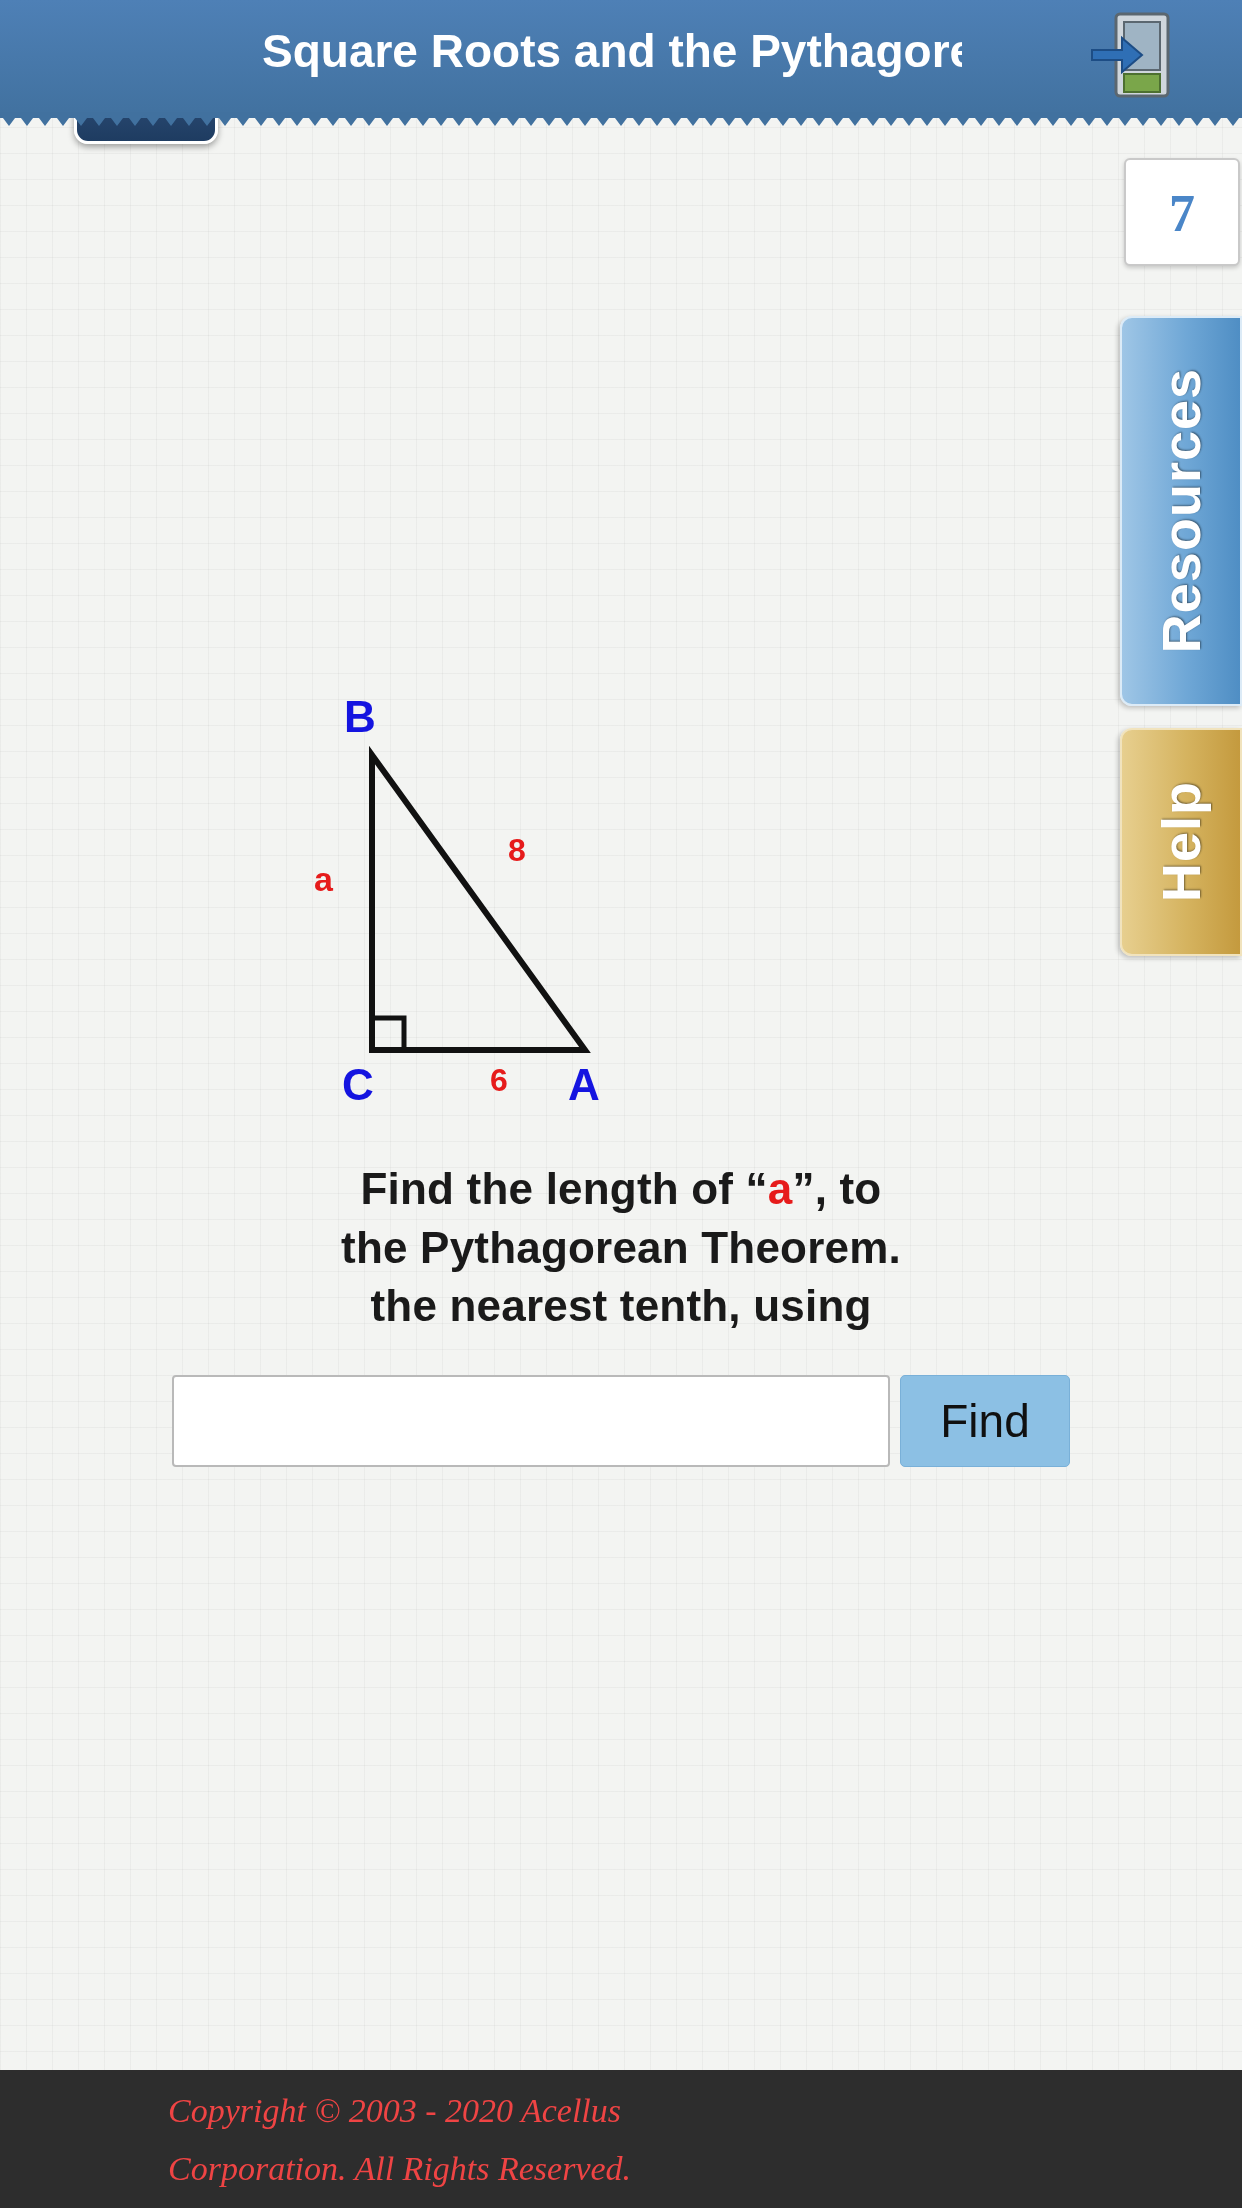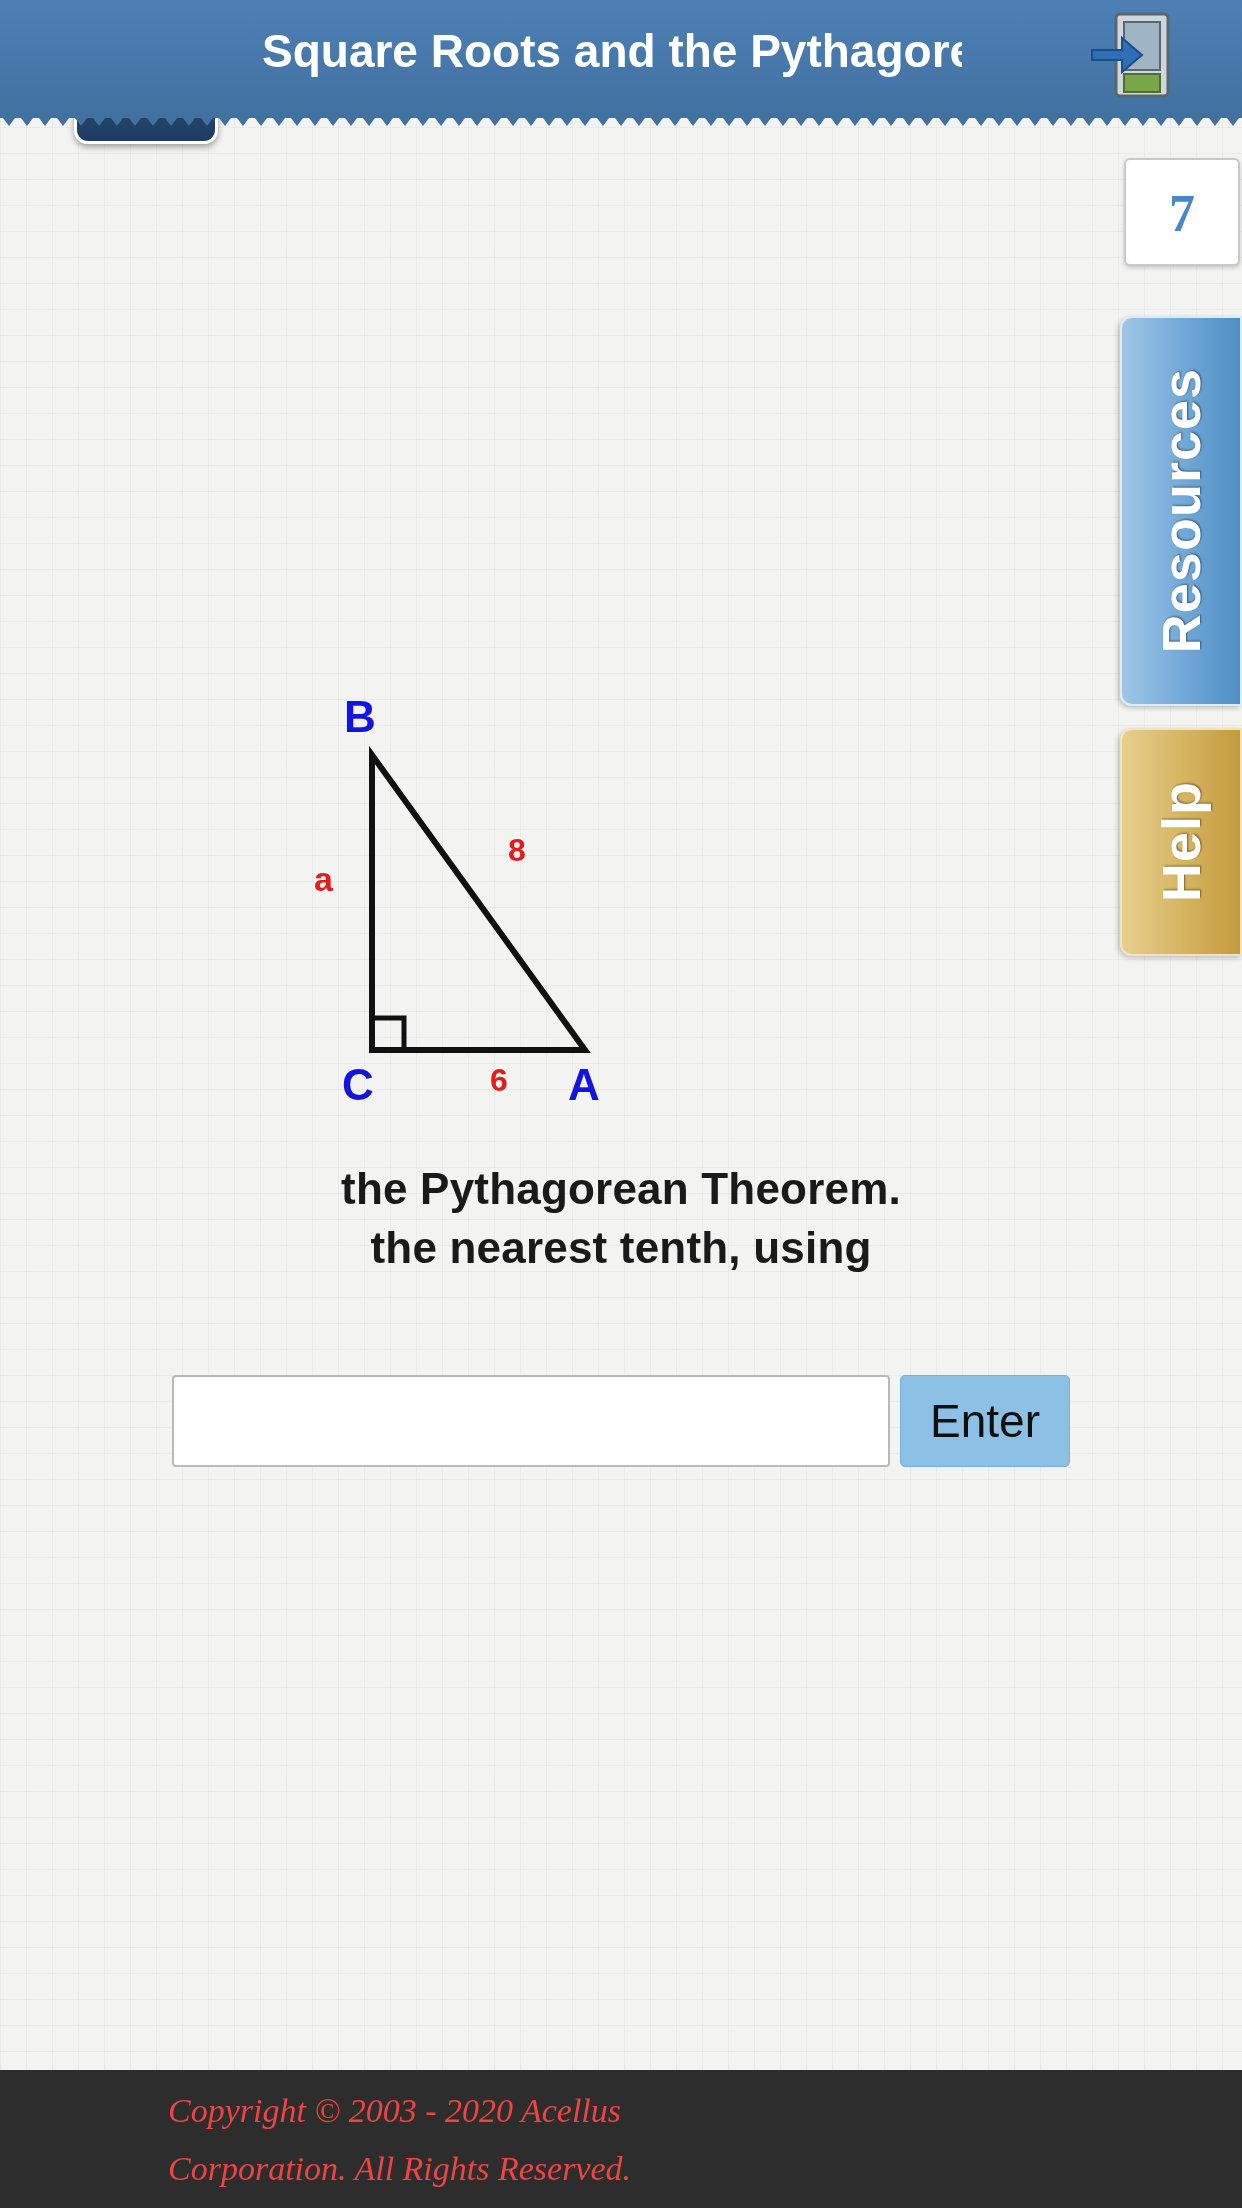--- a/index.html
+++ b/index.html
@@ -258,27 +258,28 @@
     </svg>
     <div class="lbl lbl-vertex" style="left:14px; top:-8px;">B</div>
     <div class="lbl lbl-vertex" style="left:12px; top:360px;">C</div>
     <div class="lbl lbl-vertex" style="left:238px; top:360px;">A</div>
     <div class="lbl lbl-side-a" style="left:-16px; top:160px;">a</div>
     <div class="lbl lbl-side" style="left:178px; top:132px;">8</div>
     <div class="lbl lbl-side" style="left:160px; top:362px;">6</div>
   </div>
 
   <div class="question">
+    <div><span>Find the length of “</span><span class="var">a</span><span>”, to</span></div>
     <div>the Pythagorean Theorem.</div>
     <div>the nearest tenth, using</div>
   </div>
 
   <div class="answer-row">
     <input class="answer-input" type="text" placeholder="" style="">
-    <div class="enter-button">Enter</div>
+    <div class="enter-button">Find</div>
   </div>
 
   <div class="footer">
     <div class="footer-line footer-line-1">Copyright © 2003 - 2020 Acellus</div>
     <div class="footer-line footer-line-2">Corporation.  All Rights Reserved.</div>
   </div>
 
 </div>
 
 </body></html>

